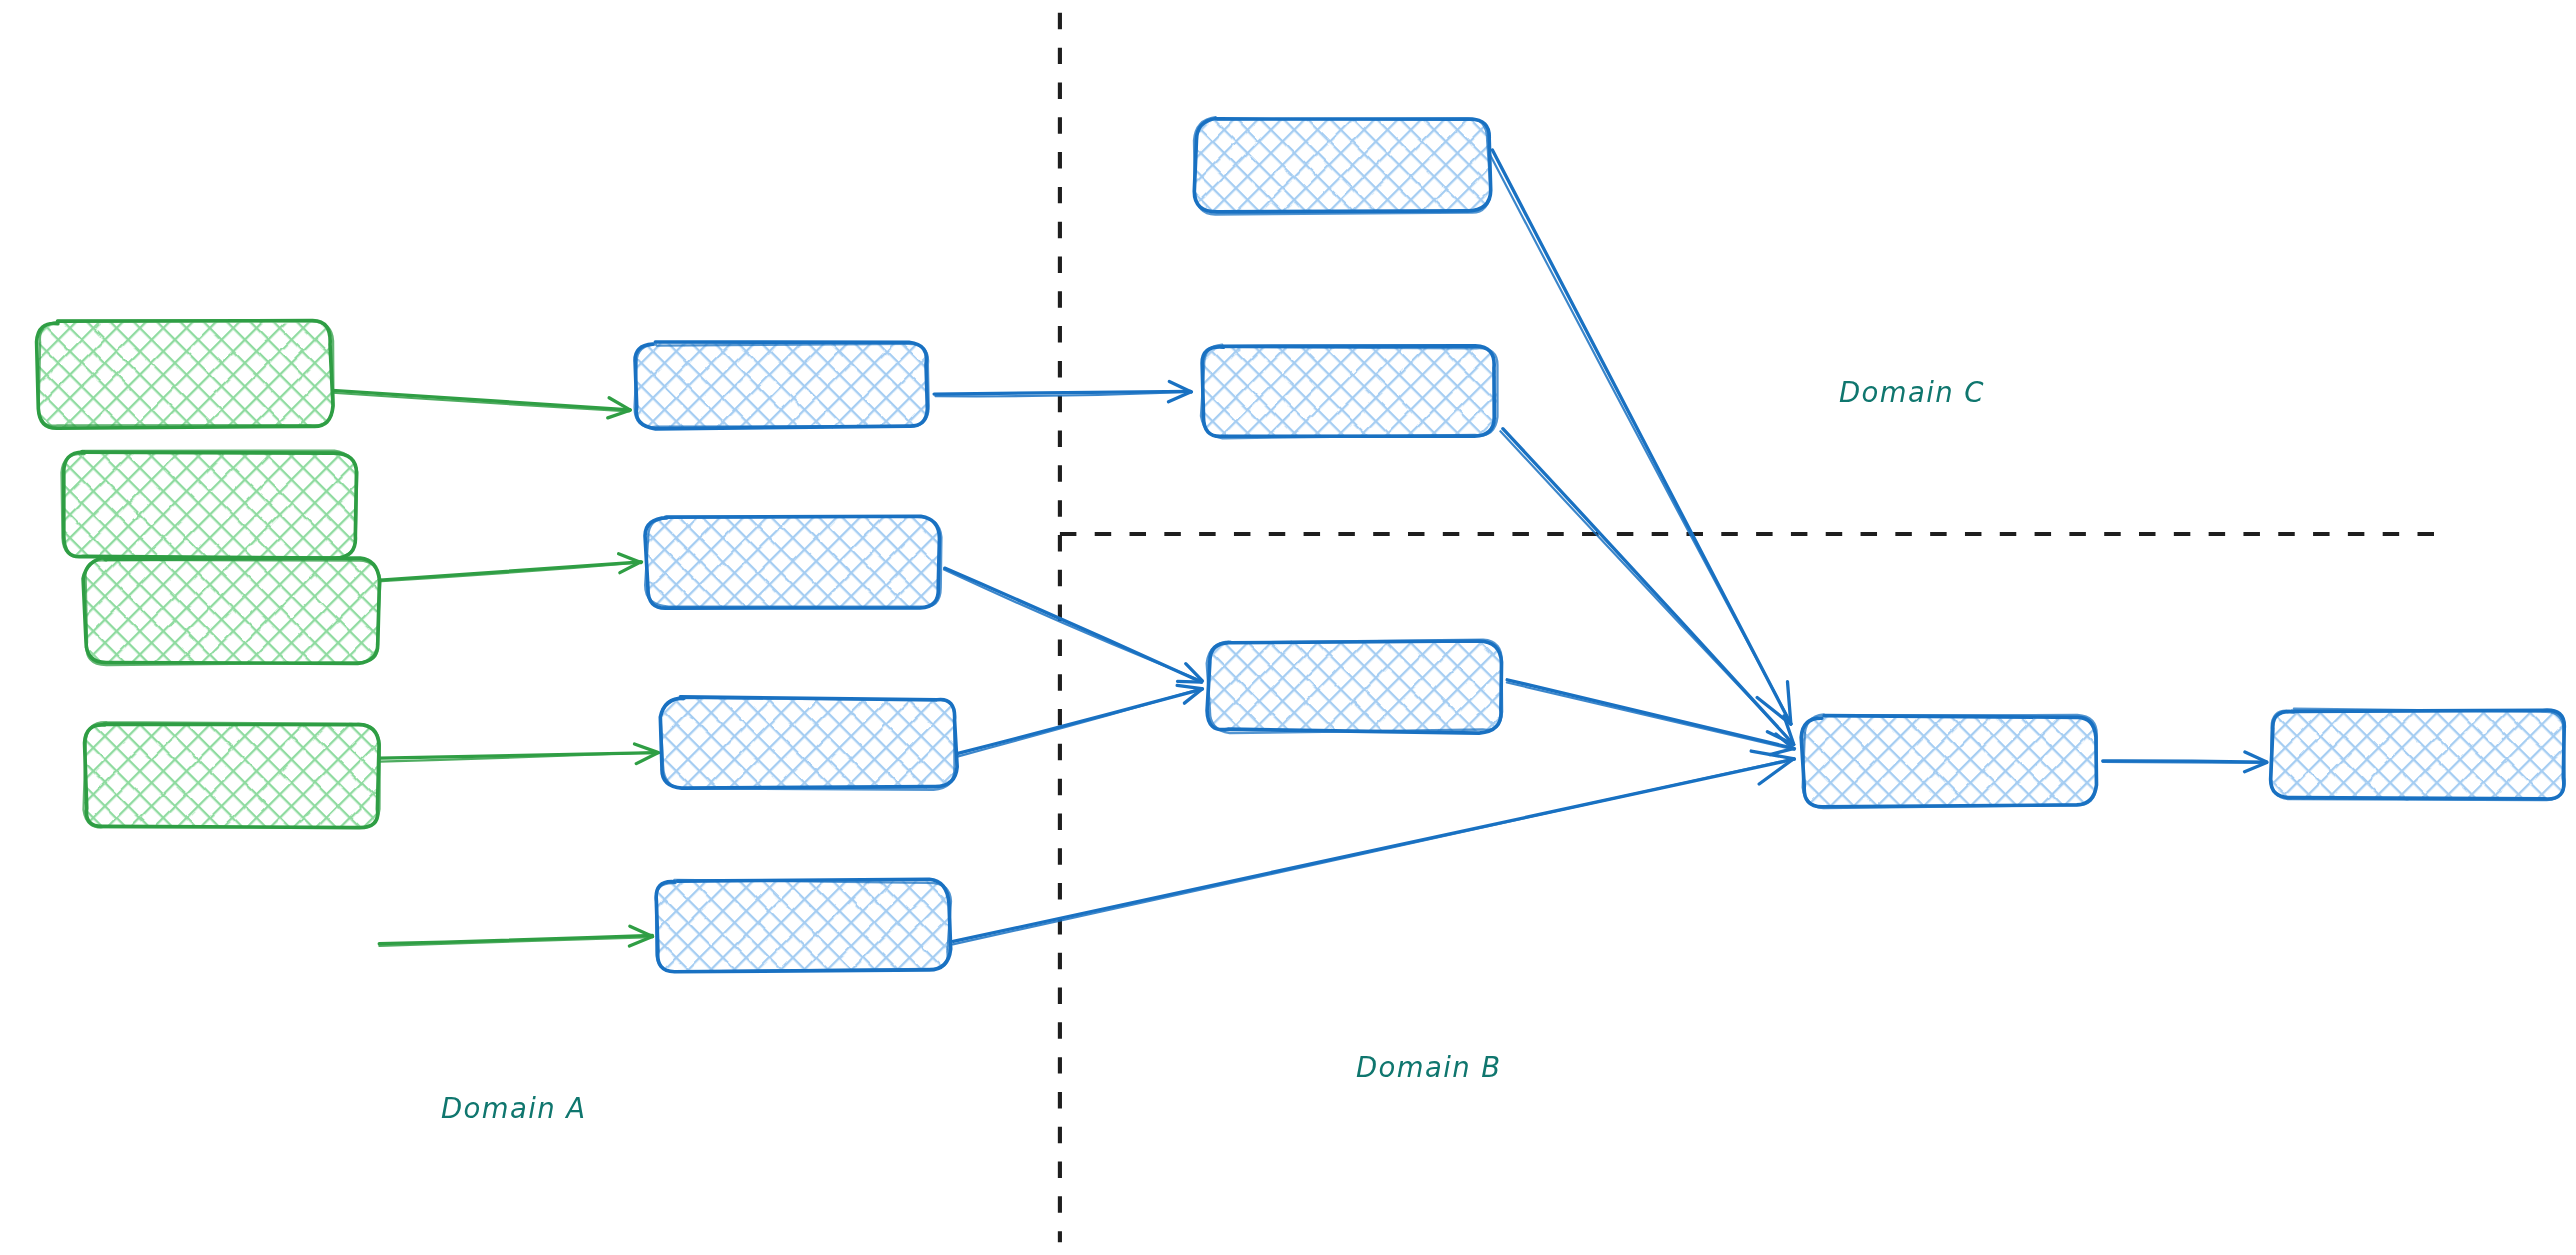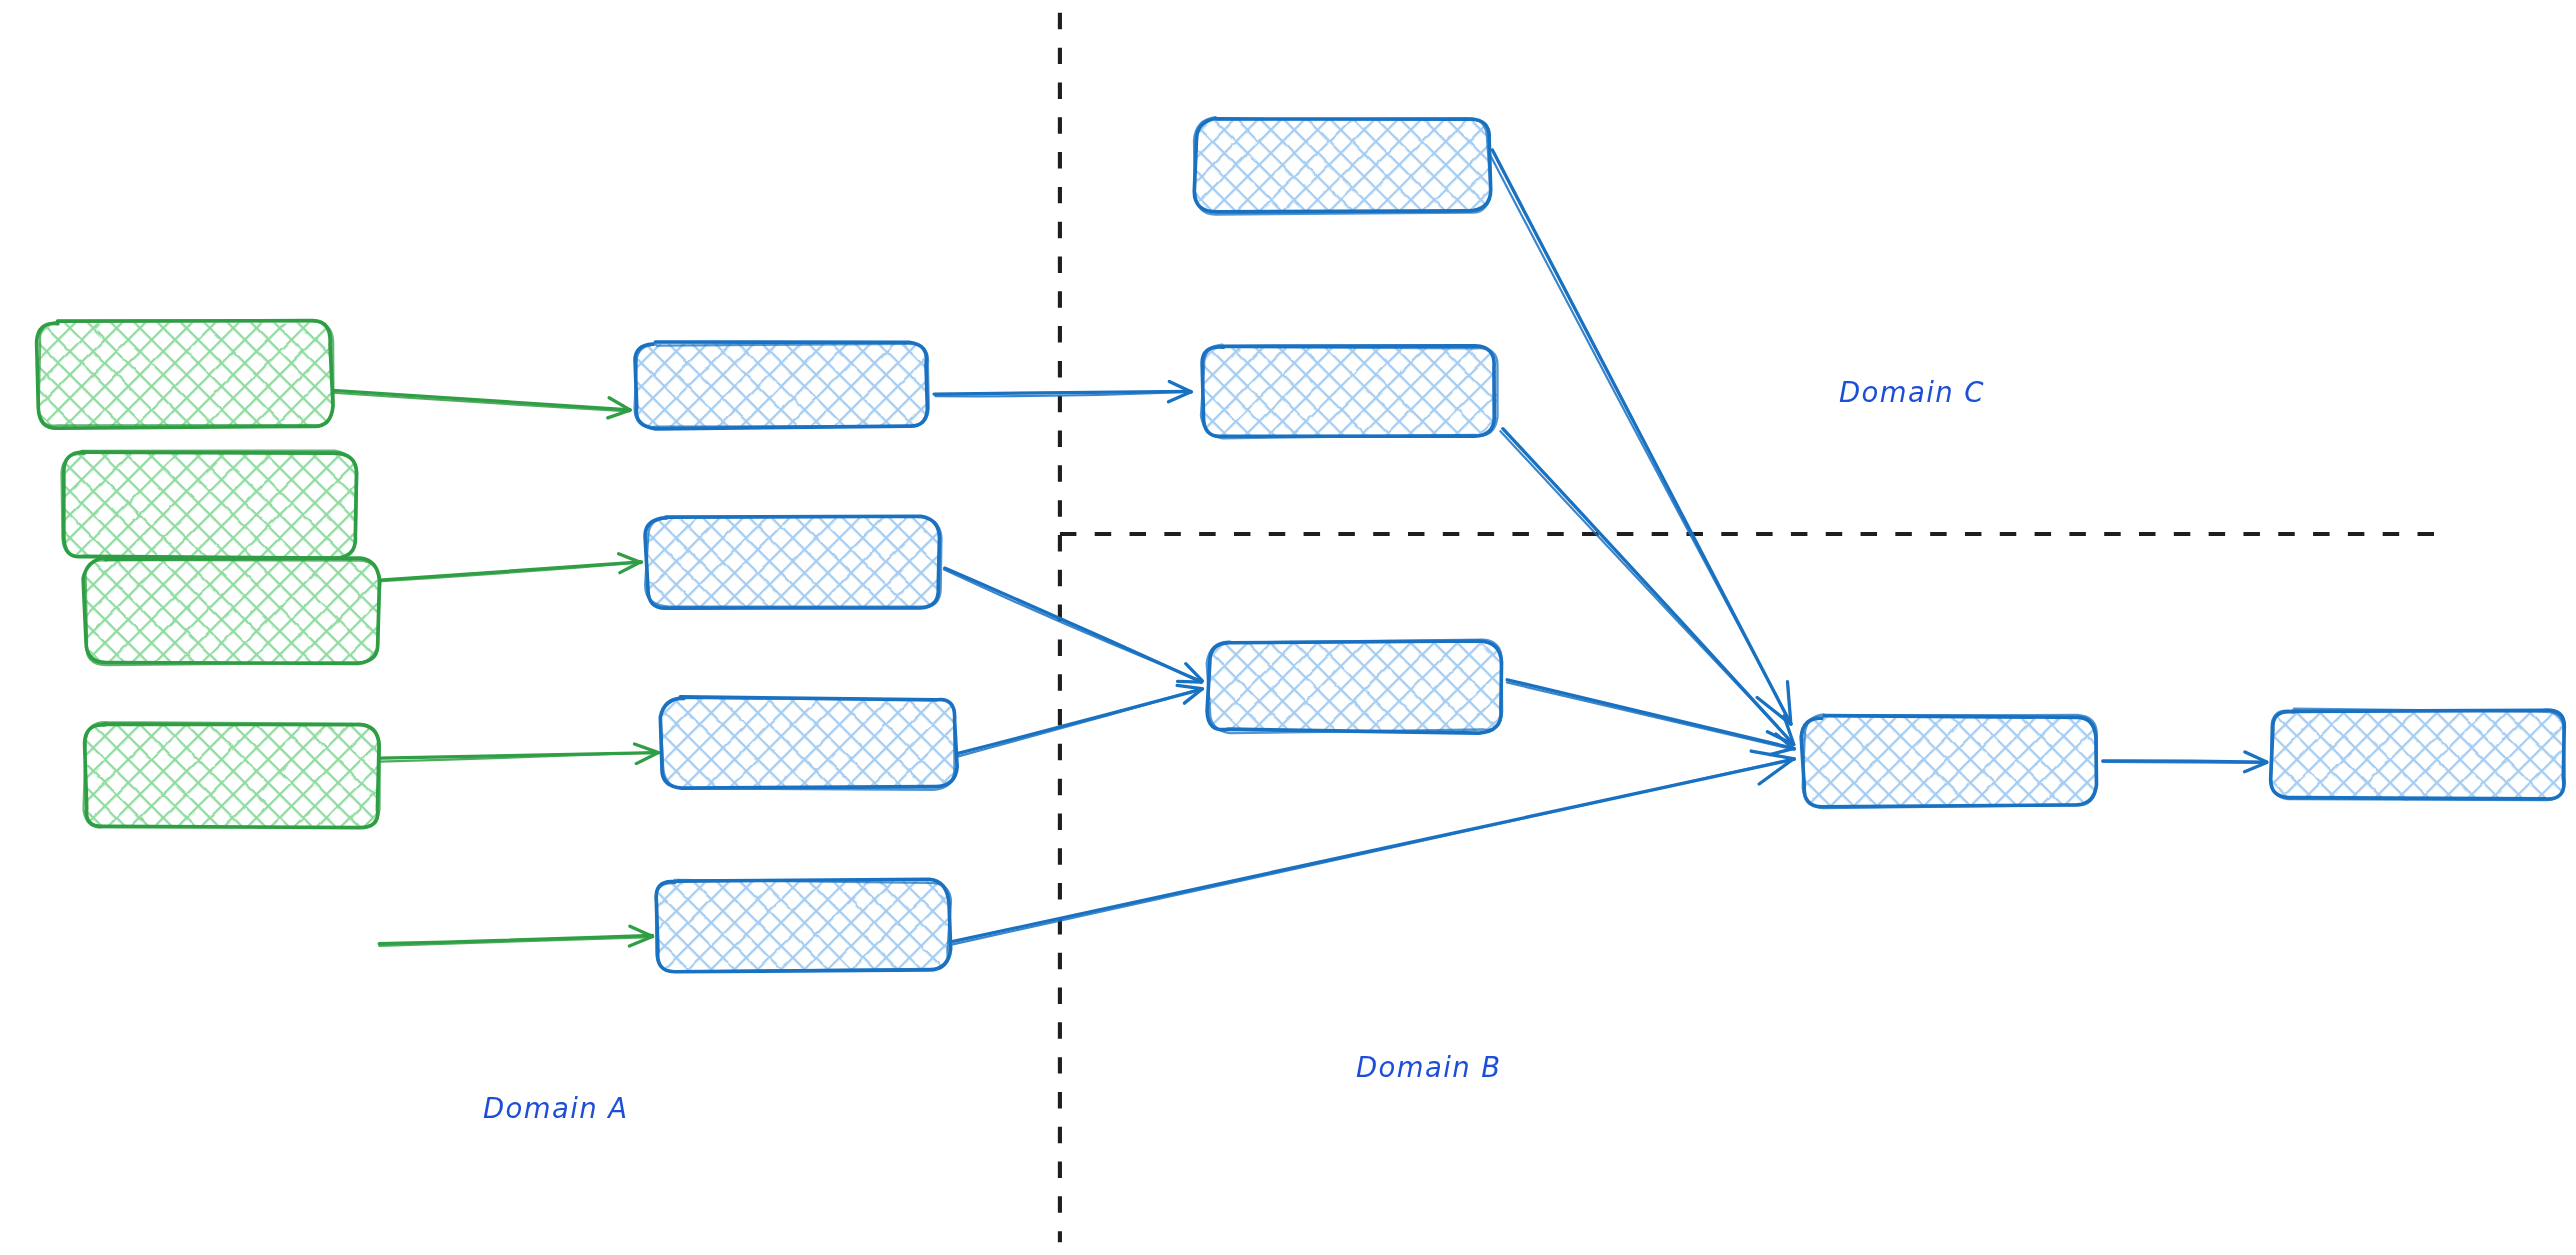--- a/index.html
+++ b/index.html
@@ -23,21 +23,21 @@
     width: 2576px;
     height: 1255px;
     display: block;
   }
   .domain-label {
     position: absolute;
     font-family: "DejaVu Sans", sans-serif;
     font-size: 27.5px;
     font-style: italic;
     letter-spacing: 1.4px;
-    color: #1d4ed8;
+    color: #0f766e;
     white-space: nowrap;
     user-select: none;
   }
 </style>
 </head>
 <body>
 
 <div id="canvas">
 
   <svg id="diagram-svg" viewBox="0 0 2812 1370" xmlns="http://www.w3.org/2000/svg">
@@ -206,18 +206,18 @@
           <path d="M 1989.6019750796258 780.7025404792279 L 2267.724313090742 780.5804929886013 Q 2289.024977893382 782.0611084606498 2288.8935894578694 802.3254865486175 L 2288.430463784188 856.8635018538683 Q 2287.556436510384 880.2155733350664 2265.5386777319013 878.6848194595426 L 1990.6440214693546 882.1694037843496 Q 1970.3672707222402 880.0320631545037 1967.855376546085 859.3784982059151 L 1969.8593270905317 805.5584933605045 Q 1969.894020035863 782.0333210010082 1990.7723293654622 779.8701720129699" fill="none" stroke="#1971c2" stroke-width="2.6" stroke-linecap="round" stroke-linejoin="round" opacity="0.75"></path>
         </g>
         <g>
           <rect x="2480" y="775" width="320" height="98" rx="22" ry="22" fill="url(#hatch-blue)" stroke="none" filter="url(#rough2)"></rect>
           <path d="M 2501.6030149117114 776.5290423814207 L 2775.6030606128274 775.3996930297465 Q 2800.9734649181364 772.8259875882417 2799.1234442792834 795.6221002798527 L 2798.2014481648803 848.8397736106068 Q 2802.302321536094 873.8879930522293 2777.768388220668 872.1361334044486 L 2501.9881661228837 870.7488190244883 Q 2478.1198627069593 871.4054276112468 2478.7277366913854 850.049354731664 L 2481.1178493916987 795.1918437767774 Q 2479.8956666491927 774.6623735349625 2504.241409783065 777.1522830698639" fill="none" stroke="#1971c2" stroke-width="4" stroke-linecap="round" stroke-linejoin="round" opacity="1"></path>
           <path d="M 2504.109991503507 773.7405010905117 L 2778.9108102232217 776.9199345011264 Q 2797.70861370489 776.7602583181113 2798.3100804820656 795.2475366417318 L 2799.661704991013 849.2332918699831 Q 2800.883009850979 872.5053268421441 2780.0950462304054 873.3597920995205 L 2499.6775807365775 872.408677950874 Q 2479.5993047662078 871.6990985300392 2478.913839754462 850.450422533229 L 2479.700249259919 796.3324928235263 Q 2478.750206322968 773.7128645900636 2499.664902035147 775.993179249391" fill="none" stroke="#1971c2" stroke-width="2.6" stroke-linecap="round" stroke-linejoin="round" opacity="0.75"></path>
         </g>
       </g>
   </svg>
 
-  <div class="domain-label" id="domain-label-0" style="left: 483px; top: 1092px;">Domain A</div>
+  <div class="domain-label" id="domain-label-0" style="left: 441px; top: 1092px;">Domain A</div>
   <div class="domain-label" id="domain-label-1" style="left: 1356px; top: 1051px;">Domain B</div>
   <div class="domain-label" id="domain-label-2" style="left: 1839px; top: 376px;">Domain C</div>
 
 </div>
 
 
 </body></html>

